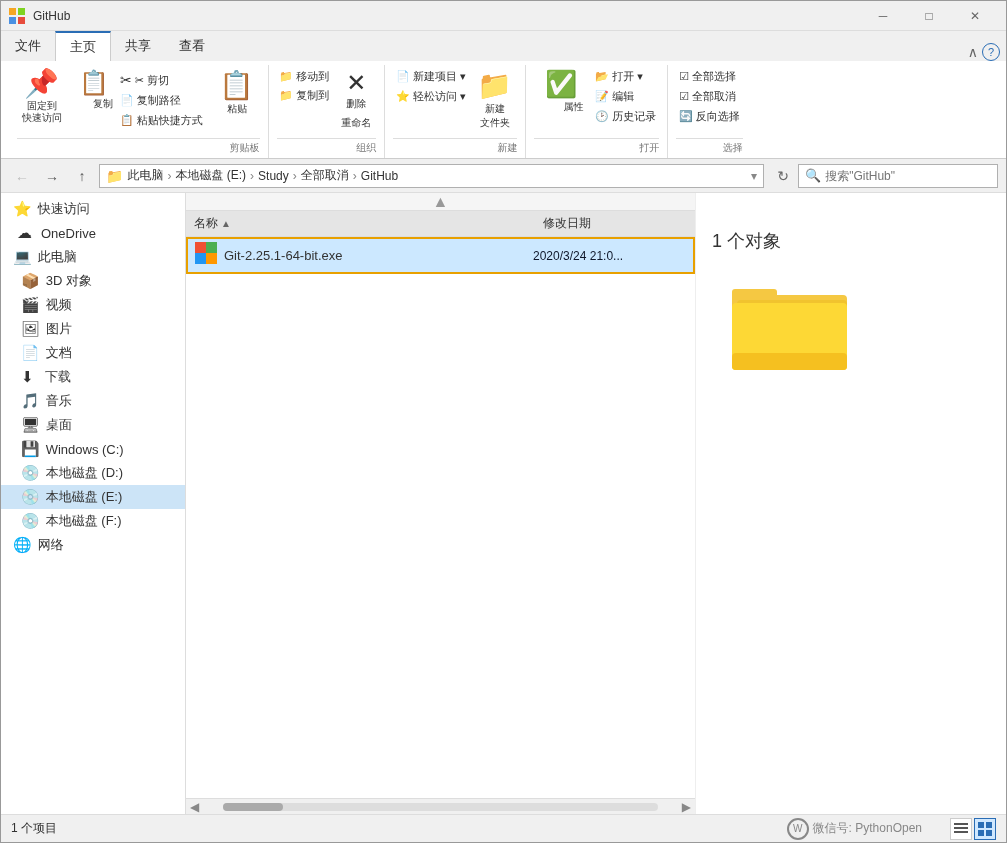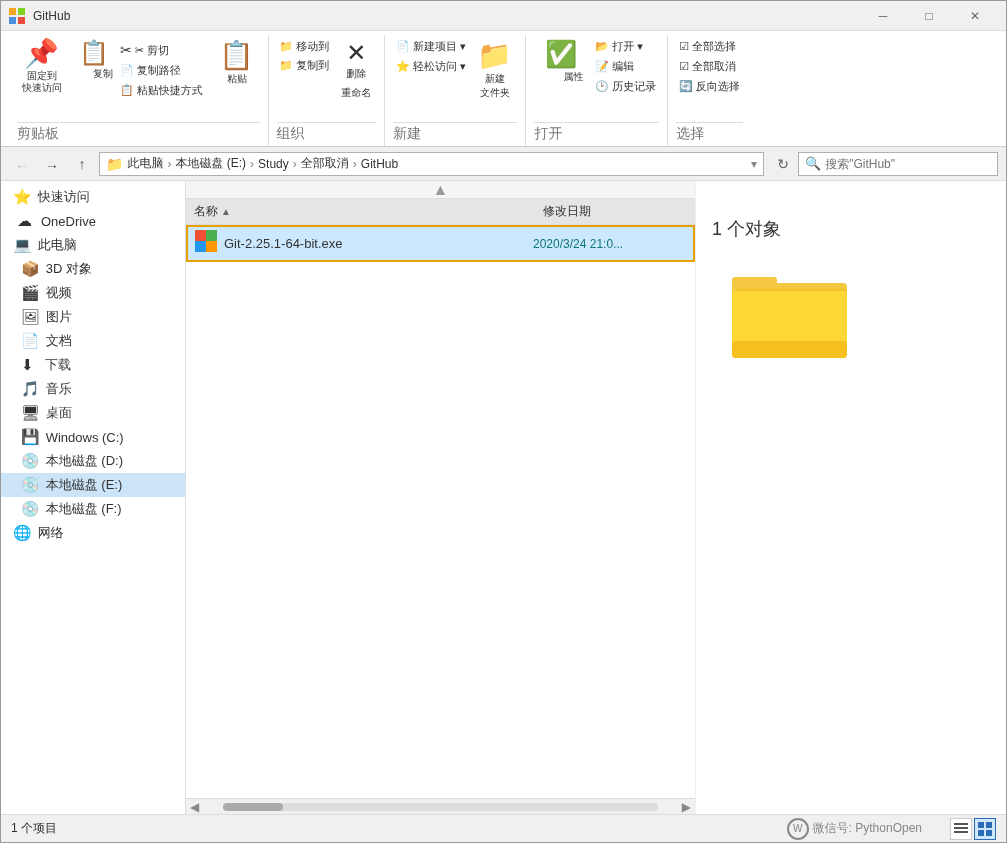--- a/index.html
+++ b/index.html
@@ -18,21 +18,21 @@
     
     .ribbon-tabs { height: 30px; background: #f0f0f0; display: flex; align-items: flex-end; padding-left: 0; border-bottom: none; }
     .ribbon-tab { padding: 6px 14px; font-size: 13px; cursor: pointer; color: #333; height: 100%; display: flex; align-items: center; }
     .ribbon-tab.active { background: #fff; border-top: 2px solid #2a6db5; border-left: 1px solid #ccc; border-right: 1px solid #ccc; color: #333; }
 
     
     .ribbon { background: #fff; border-bottom: 1px solid #ccc; padding: 4px 8px 0 8px; display: flex; gap: 0; }
     .ribbon-group { display: flex; flex-direction: column; padding: 0 8px; border-right: 1px solid #ddd; min-width: 60px; }
     .ribbon-group:last-child { border-right: none; }
     .ribbon-group-content { display: flex; gap: 4px; align-items: flex-start; flex: 1; padding: 2px 0; }
-    .ribbon-group-label { font-size: 14px; color: #777; text-align: left; padding: 2px 0 3px 0; border-top: 1px solid #ddd; margin-top: 18px; }
+    .ribbon-group-label { font-size: 10px; color: #777; text-align: right; padding: 2px 0 3px 0; border-top: 1px solid #ddd; margin-top: 4px; }
     .ribbon-btn-small { display: flex; align-items: center; gap: 3px; cursor: pointer; padding: 1px 3px; font-size: 11px; color: #333; white-space: nowrap; border-radius: 2px; min-height: 18px; }
     .ribbon-btn-small .icon-sm { font-size: 14px; }
     .ribbon-btn-large { display: flex; flex-direction: column; align-items: center; cursor: pointer; padding: 2px 5px; font-size: 11px; color: #333; border-radius: 2px; }
     .ribbon-btn-large .icon-lg { font-size: 28px; line-height: 1.1; }
 
     
     .address-bar-row { height: 34px; background: #f0f0f0; display: flex; align-items: center; padding: 0 8px; gap: 4px; border-bottom: 1px solid #ddd; }
     .nav-btn { width: 26px; height: 26px; display: flex; align-items: center; justify-content: center; cursor: pointer; border-radius: 2px; color: #555; font-size: 14px; }
     .nav-btn.disabled { color: #bbb; cursor: default; }
     .address-box { flex: 1; height: 24px; background: #fff; border: 1px solid #b0b0b0; display: flex; align-items: center; padding: 0 6px; font-size: 12px; gap: 4px; cursor: pointer; }
@@ -56,21 +56,21 @@
     .file-pane { flex: 1; display: flex; flex-direction: column; overflow: hidden; border-right: 1px solid #eee; }
     .file-list-header { display: flex; align-items: center; background: #e5e5e5; border-bottom: 1px solid #ddd; padding: 0; }
     .file-col-header { padding: 4px 8px; font-size: 12px; color: #333; cursor: pointer; display: flex; align-items: center; gap: 3px; user-select: none; }
     .col-name { flex: 1; min-width: 200px; }
     .col-date { width: 160px; }
     .file-list-body { flex: 1; overflow-y: auto; }
     .file-item { display: flex; align-items: center; padding: 3px 0; cursor: pointer; border: 2px solid transparent; }
     .file-item.selected { background: #cce8ff; border: 2px solid #e8a000; }
     .file-item .f-icon { font-size: 20px; padding: 0 6px; min-width: 36px; text-align: center; }
     .file-item .f-name { flex: 1; font-size: 13px; color: #333; }
-    .file-item .f-date { width: 160px; font-size: 12px; color: #0f766e; }
+    .file-item .f-date { width: 160px; font-size: 12px; color: #0f172a; }
     .scroll-bar-h { height: 16px; background: #f0f0f0; display: flex; align-items: center; border-top: 1px solid #ddd; }
     .scroll-track { flex: 1; height: 8px; background: #ddd; margin: 0 20px; border-radius: 4px; position: relative; }
     .scroll-thumb { height: 8px; width: 60px; background: #aaa; border-radius: 4px; cursor: pointer; }
 
     
     .preview-pane { width: 310px; display: flex; flex-direction: column; align-items: flex-start; padding: 16px; background: #fff; }
     .preview-count { font-size: 18px; color: #333; font-weight: normal; margin-bottom: 12px; margin-top: 20px; }
     .folder-icon-large { margin-top: 10px; margin-left: 20px; }
 
     
@@ -96,20 +96,31 @@
       </svg>
     </div>
     <div class="title-text">GitHub</div>
     <div class="title-controls">
       <div class="title-btn">─</div>
       <div class="title-btn">□</div>
       <div class="title-btn close">✕</div>
     </div>
   </div>
 
+  <div class="ribbon-tabs">
+    <div class="ribbon-tab">文件</div>
+    <div class="ribbon-tab active">主页</div>
+    <div class="ribbon-tab">共享</div>
+    <div class="ribbon-tab">查看</div>
+
+    <div style="margin-left:auto; display:flex; align-items:center; padding-right:6px;">
+      <div style="font-size:14px; color:#666; cursor:pointer; padding:0 4px;">∧</div>
+      <div style="width:18px;height:18px;border-radius:50%;border:1px solid #2a6db5;color:#2a6db5;display:flex;align-items:center;justify-content:center;font-size:11px;cursor:pointer;">?</div>
+    </div>
+  </div>
 
   <div class="ribbon">
 
     <div class="ribbon-group">
       <div class="ribbon-group-content">
         <div class="ribbon-btn-large">
           <div class="icon-lg">📌</div>
           <div style="font-size:10px; text-align:center; line-height:1.2;">固定到<br>快速访问</div>
         </div>
         <div style="display:flex;flex-direction:column;gap:1px;">

